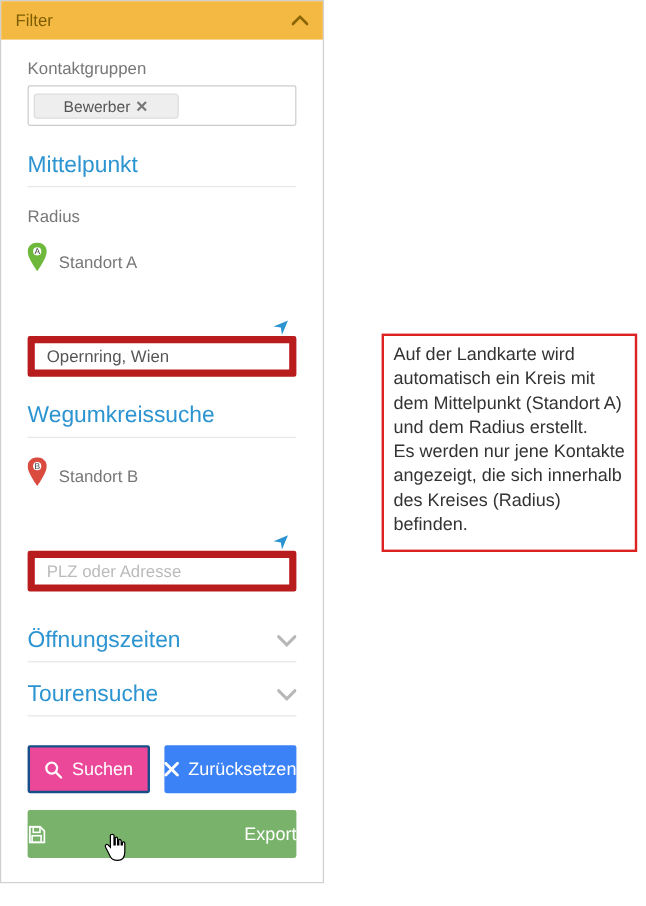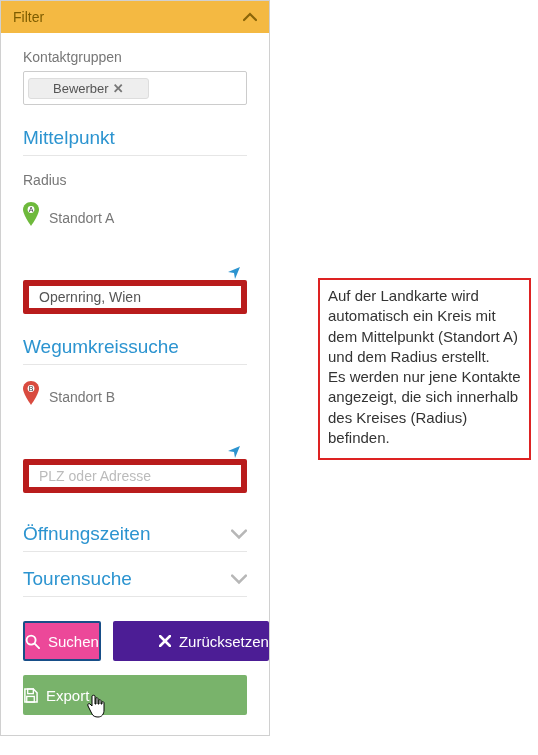--- a/index.html
+++ b/index.html
@@ -21,22 +21,22 @@
     .select-caret { position: absolute; right: 10px; top: 50%; transform: translateY(-50%); pointer-events: none; color: #333; font-size: 12px; }
     .loc-row { display: flex; align-items: flex-end; gap: 10px; margin-top: 14px; margin-bottom: 6px; }
     .loc-label { color: #777; font-size: 14px; }
     .input-wrap { position: relative; }
     .text-input { width: 100%; border: 6px solid #b91c1c; background: #fff; height: 34px; padding: 4px 28px 4px 10px; font-size: 14px; color: #555; border-radius: 2px; margin-top: 48px; }
     .text-input::placeholder { color: #bbb; }
     .locate-icon { position: absolute; right: 6px; top: 50%; transform: translateY(-50%); color: #2c94d0; cursor: pointer; }
     .btn-row { display: flex; gap: 12px; margin-top: 24px; }
     .btn { flex: 1; display: flex; align-items: center; justify-content: center; gap: 8px; height: 40px; color: #fff; font-size: 15px; border: none; border-radius: 2px; cursor: pointer; }
     .btn-primary { background: #ec4899; border: 2px solid #174e88; }
-    .btn-secondary { background: #4c1d95; padding-left: 46px; }
-    .btn-export { background: #79b36b; width: 100%; margin-top: 14px; height: 40px; display: flex; align-items: center; justify-content: flex-start; gap: 8px; color: #fff; font-size: 15px; border: none; border-radius: 2px; cursor: pointer; }
+    .btn-secondary { background: #3b82f6; }
+    .btn-export { background: #79b36b; width: 100%; margin-top: 14px; height: 40px; display: flex; align-items: center; justify-content: space-between; gap: 8px; color: #fff; font-size: 15px; border: none; border-radius: 2px; cursor: pointer; }
     .tooltip-box { position: absolute; left: 318px; top: 278px; width: 213px; border: 2px solid #d22; padding: 6px 8px 10px 8px; font-size: 15px; line-height: 1.35; color: #333; background: #fff; }
     .cursor-hand { position: absolute; left: 86px; top: 694px; pointer-events: none; }
     svg { display: block; }
   </style>
 </head>
 <body>
 
 <div class="sidebar">
 
   <div class="filter-header">

